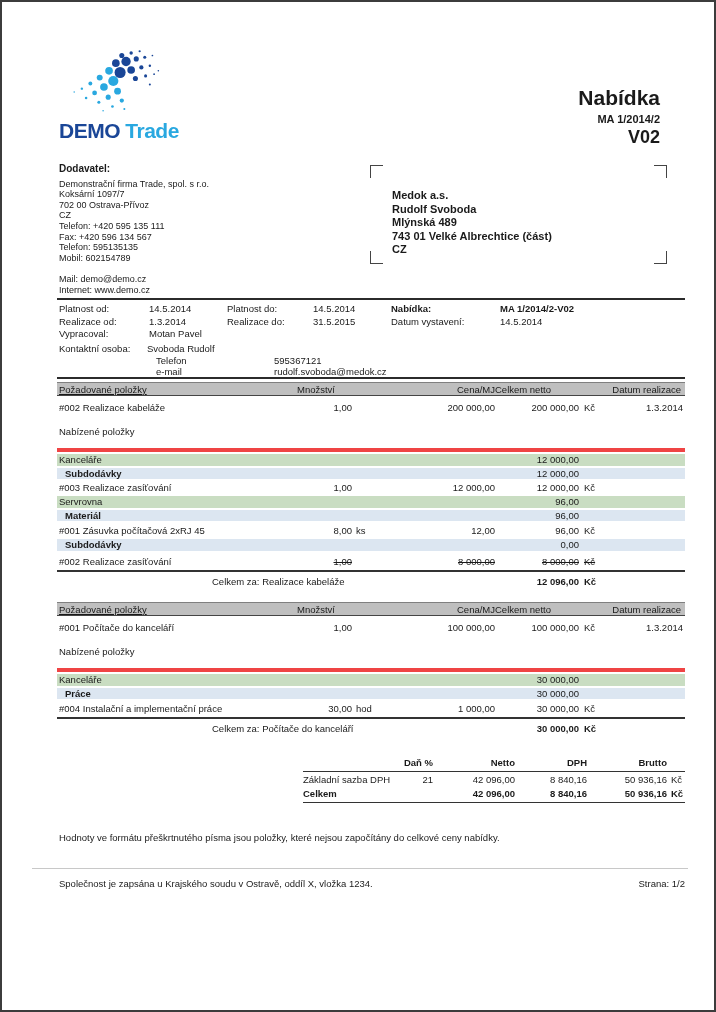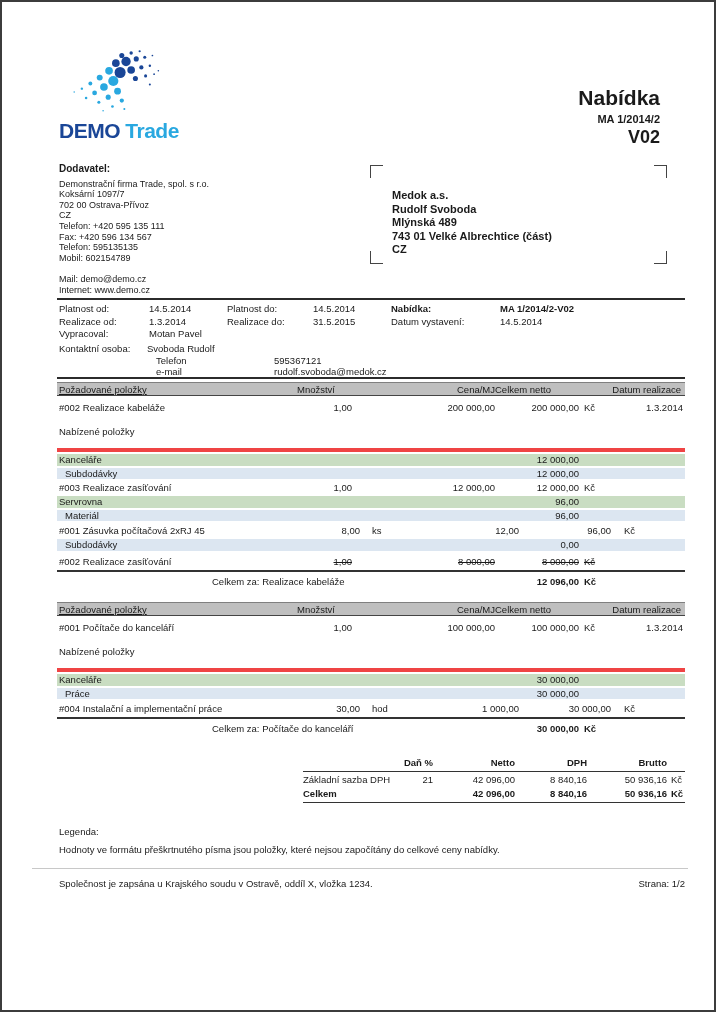--- a/index.html
+++ b/index.html
@@ -68,23 +68,23 @@
   .c-price { text-align:right; }
   .c-net { text-align:right; }
   .c-cur { padding-left:5px; }
   .c-date { text-align:right; padding-right:2px; }
 
   .req-row { margin-top:6px; }
   .offered-label { margin-top:12px; line-height:12px; border-bottom:4px solid #ef4444; padding-left:2px; padding-bottom:10px; }
   .row-group, .row-sub { line-height:11.5px; margin-top:2px; }
   .row-group { background:#c9ddc2; }
   .row-sub { background:#dce6f1; }
-  .row-sub .c-name { padding-left:8px; }
+  .row-sub .c-name { padding-left:8px;font-weight:bold; }
   .row-group .c-name, .row-sub .c-name { grid-column:1/5; }
-  .gap3 { margin-top:3px; } .gap4 { margin-top:4px;gap:8px; } .gap5 { margin-top:5px; }
+  .gap3 { margin-top:3px; } .gap4 { margin-top:4px; } .gap5 { margin-top:5px; }
   .strike .c-qty, .strike .c-unit, .strike .c-price, .strike .c-net, .strike .c-cur { text-decoration:line-through; }
 
   .total-row {
     margin-top:2px; border-top:2px solid #333; padding-top:3px;
     display:grid; grid-template-columns:438px 84px 33px 73px; line-height:13px;
   }
   .total-row .t-label { padding-left:155px; }
   .total-row .t-val { text-align:right; font-weight:bold; }
   .total-row .t-cur { padding-left:5px; font-weight:bold; }
 
@@ -392,21 +392,20 @@
       <span>Celkem</span>
       <span class="s-val"></span>
       <span class="s-val">42 096,00</span>
       <span class="s-val">8 840,16</span>
       <span class="s-val">50 936,16</span>
       <span class="s-cur">Kč</span>
     </div>
   </div>
 
   <div class="abs legend">
-    <div>Legenda:</div>
     <div class="legend-text">Hodnoty ve formátu přeškrtnutého písma jsou položky, které nejsou započítány do celkové ceny nabídky.</div>
   </div>
 
   <div class="abs footline"></div>
   <div class="abs footer">
     <span>Společnost je zapsána u Krajského soudu v Ostravě, oddíl X, vložka 1234.</span>
     <span>Strana:  1/2</span>
   </div>
 
 </div>

